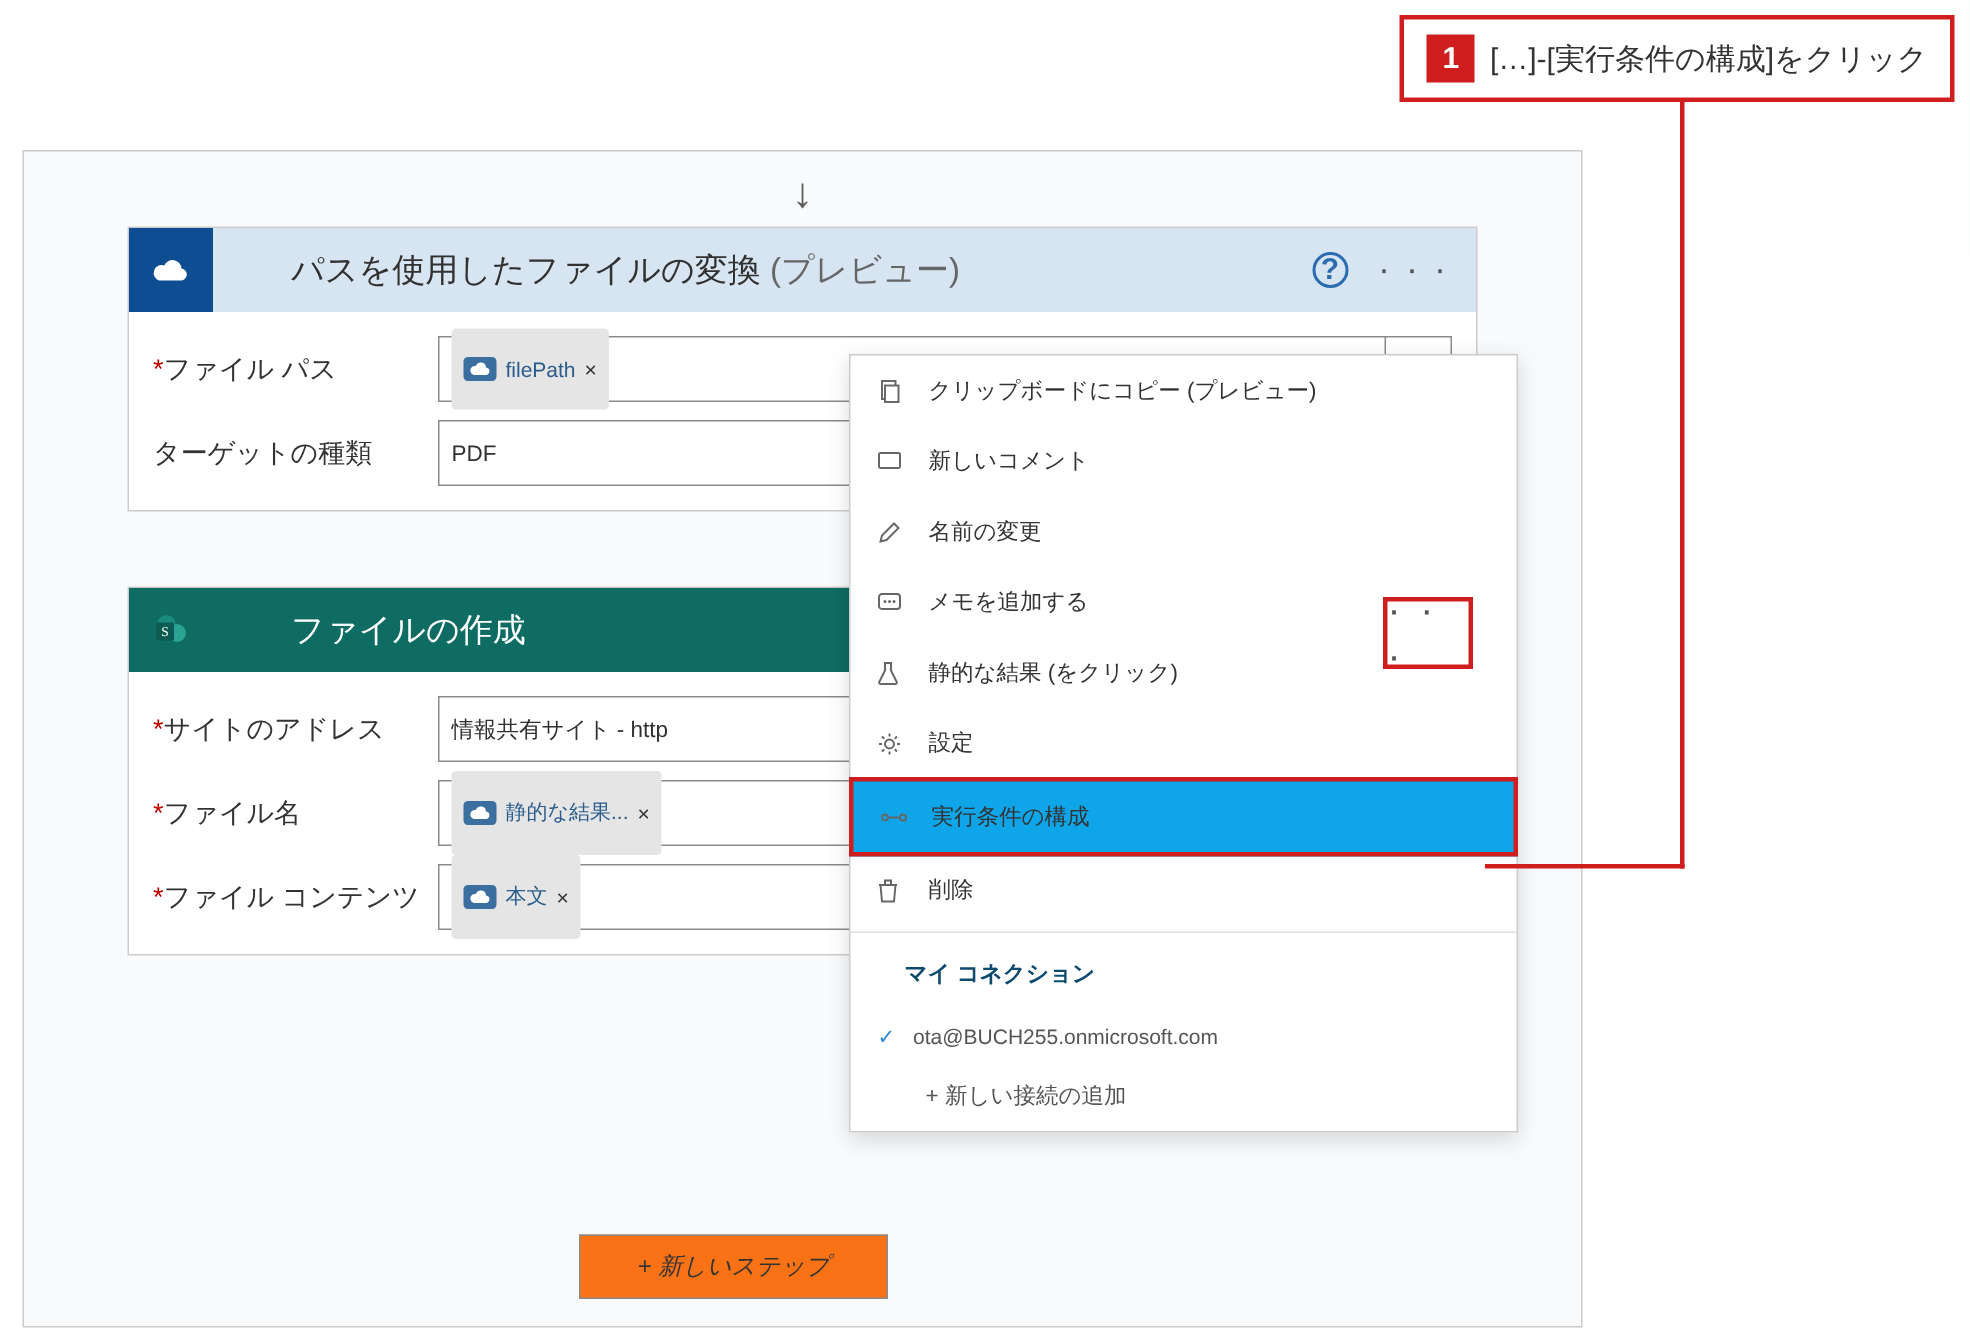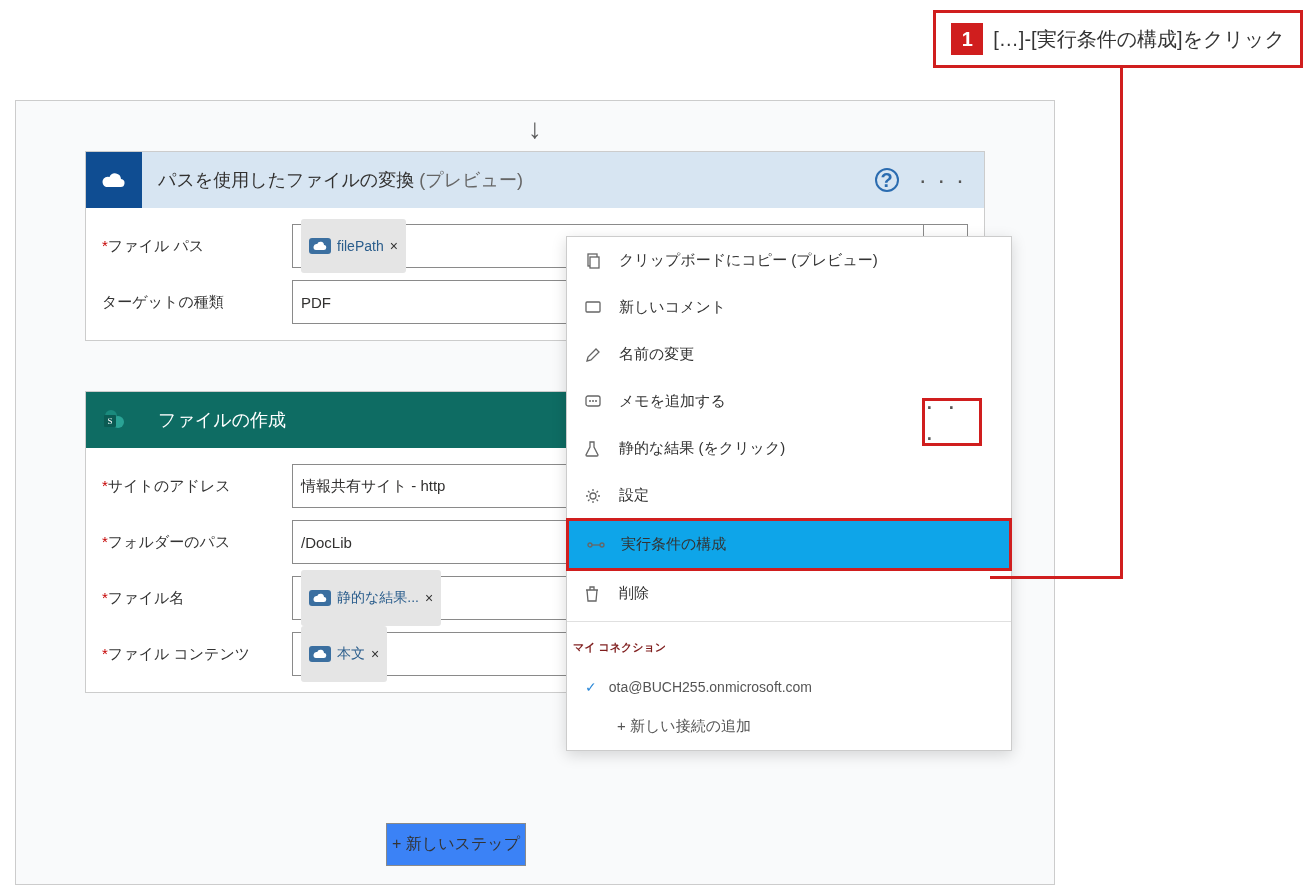--- a/index.html
+++ b/index.html
@@ -16,54 +16,54 @@
 
 .arrow-down { position: absolute; left: 50%; top: 12px; transform: translateX(-50%); font-size: 28px; color: #5b5b5b; }
 
 .card { width: 900px; margin: 30px auto 0; border: 1px solid #ccc; background: #fff; position: relative; }
 .card-header { display: flex; align-items: center; padding: 0; height: 56px; }
 .card-icon { width: 56px; height: 56px; display: flex; align-items: center; justify-content: center; color: #fff; font-size: 22px; flex-shrink: 0; }
 .onedrive-bg { background: #0f4d92; }
 .onedrive-header { background: #d7e5f2; }
 .sharepoint-bg { background: #0e6c63; }
 .sharepoint-header { background: #0e6c63; color: #fff; }
-.card-title { flex: 1; padding: 0 16px; font-size: 18px; }
+.card-title { flex: 1; padding: 0 16px; font-size: 22px; margin-left: 36px; }
 .card-title .preview { color: #666; }
 .sharepoint-header .card-title { color: #fff; }
 .card-actions { display: flex; align-items: center; gap: 14px; padding-right: 12px; }
 .help-icon { color: #2b6cb0; font-size: 20px; border: 2px solid #2b6cb0; border-radius: 50%; width: 24px; height: 24px; display:flex; align-items:center; justify-content:center; font-weight:bold; }
 .more-icon { font-size: 24px; color: #555; letter-spacing: 2px; cursor:pointer; padding: 0 6px; }
 
 .card-body { padding: 16px; }
 .form-row { display: flex; align-items: center; margin-bottom: 12px; }
 .form-row:last-child { margin-bottom: 0; }
-.form-label { width: 190px; flex-shrink: 0; font-size: 15px; color: #333; }
+.form-label { width: 190px; flex-shrink: 0; font-size: 18px; color: #333; }
 .req { color: #c50000; }
 .form-input { flex: 1; border: 1px solid #8a8a8a; height: 44px; display: flex; align-items: center; padding: 0 8px; font-size: 15px; position: relative; }
 .token { background: #e5e5e5; border-radius: 3px; padding: 19px 8px; display: inline-flex; align-items: center; gap: 6px; font-size: 14px; color: #2a5d8c; }
 .token .token-icon { background: #3b6fa0; color:#fff; border-radius:3px; width:22px; height:16px; display:flex; align-items:center; justify-content:center; font-size:11px;}
 .token .tx { color: #333; }
 .input-suffix { width: 44px; height: 44px; border: 1px solid #8a8a8a; border-left: none; display: flex; align-items: center; justify-content: center; color: #555; font-size: 16px; }
 .input-wrap { display:flex; flex:1; }
 
 .second-card-wrap { position: relative; }
 .more-highlight { position: absolute; right: 2px; top: 6px; width: 60px; height: 48px; border: 3px solid #d01e1e; z-index: 60; display:flex; align-items:center; justify-content:center; background:#fff; }
 .more-highlight .dots { font-size: 26px; color: #555; letter-spacing: 3px; }
 
 .dropdown { position: absolute; left: 550px; top: 135px; width: 446px; background: #fff; border: 1px solid #ccc; box-shadow: 0 4px 14px rgba(0,0,0,0.15); z-index: 50; }
 .dropdown-item { display: flex; align-items: center; gap: 14px; padding: 14px 18px; font-size: 15px; color: #333; cursor:pointer; }
 .dropdown-item.highlighted { border: 3px solid #d01e1e; margin: -1px; position: relative; z-index: 2; background:#0ea5e9; }
 .dd-icon { width: 20px; text-align: center; color: #666; font-size: 16px; }
 .dd-sep { border-top: 1px solid #e0e0e0; margin: 4px 0; }
-.dd-header { padding: 14px 6px; font-size: 11px; color: #7f1d1d; font-weight: 600; }
+.dd-header { padding: 14px 36px; font-size: 15px; color: #0c4a6e; font-weight: 600; }
 .dd-conn { display:flex; align-items:center; gap:12px; padding: 10px 18px; font-size: 14px; color:#555;}
 .dd-conn .check { color: #2b88d8; }
 .dd-add { padding: 12px 10px 14px 50px; font-size: 15px; color: #555; cursor:pointer;}
 
-.new-step-btn { position: absolute; bottom: 18px; left: 370px; border: 1px solid #8a8a8a; background: #3b82f6; padding: 10px 5px; font-size: 16px; color: #333; cursor:pointer;}
+.new-step-btn { position: absolute; bottom: 18px; left: 370px; border: 1px solid #8a8a8a; background: #f97316; padding: 10px 38px; font-size: 16px; color: #333; cursor:pointer;font-style:italic;}
 
 svg { display:block; }
 </style>
 </head>
 <body>
 
 <div class="callout-box">
   <div class="callout-num">1</div>
   <div class="callout-text">[…]-[実行条件の構成]をクリック</div>
 </div>
@@ -147,31 +147,20 @@
         <div class="input-wrap">
           <div class="form-input">情報共有サイト - http</div>
           <div class="input-suffix">
               <svg width="14" height="10" viewBox="0 0 14 10">
                 <path fill="none" stroke="#555" stroke-width="1.5" d="M2 2l5 5 5-5"></path>
               </svg>
             </div>
         </div>
       </div>
       <div class="form-row">
-        <div class="form-label"><span class="req">*</span><span>フォルダーのパス</span></div>
-        <div class="input-wrap">
-          <div class="form-input">/DocLib</div>
-          <div class="input-suffix">
-              <svg width="18" height="14" viewBox="0 0 18 14">
-                <path fill="none" stroke="#555" stroke-width="1.3" d="M1 2h5l2 2h9v9H1z"></path>
-              </svg>
-            </div>
-        </div>
-      </div>
-      <div class="form-row">
         <div class="form-label"><span class="req">*</span><span>ファイル名</span></div>
         <div class="form-input">
           <span class="token">
             <span class="token-icon">
                 <svg width="14" height="10" viewBox="0 0 14 10">
                   <path fill="#fff" d="M11 4a3.5 3.5 0 00-6.8-1A2.8 2.8 0 003 9h7.5A2.5 2.5 0 0011 4z"></path>
                 </svg>
               </span>
             <span>静的な結果...</span>
             <span class="tx">×</span>

